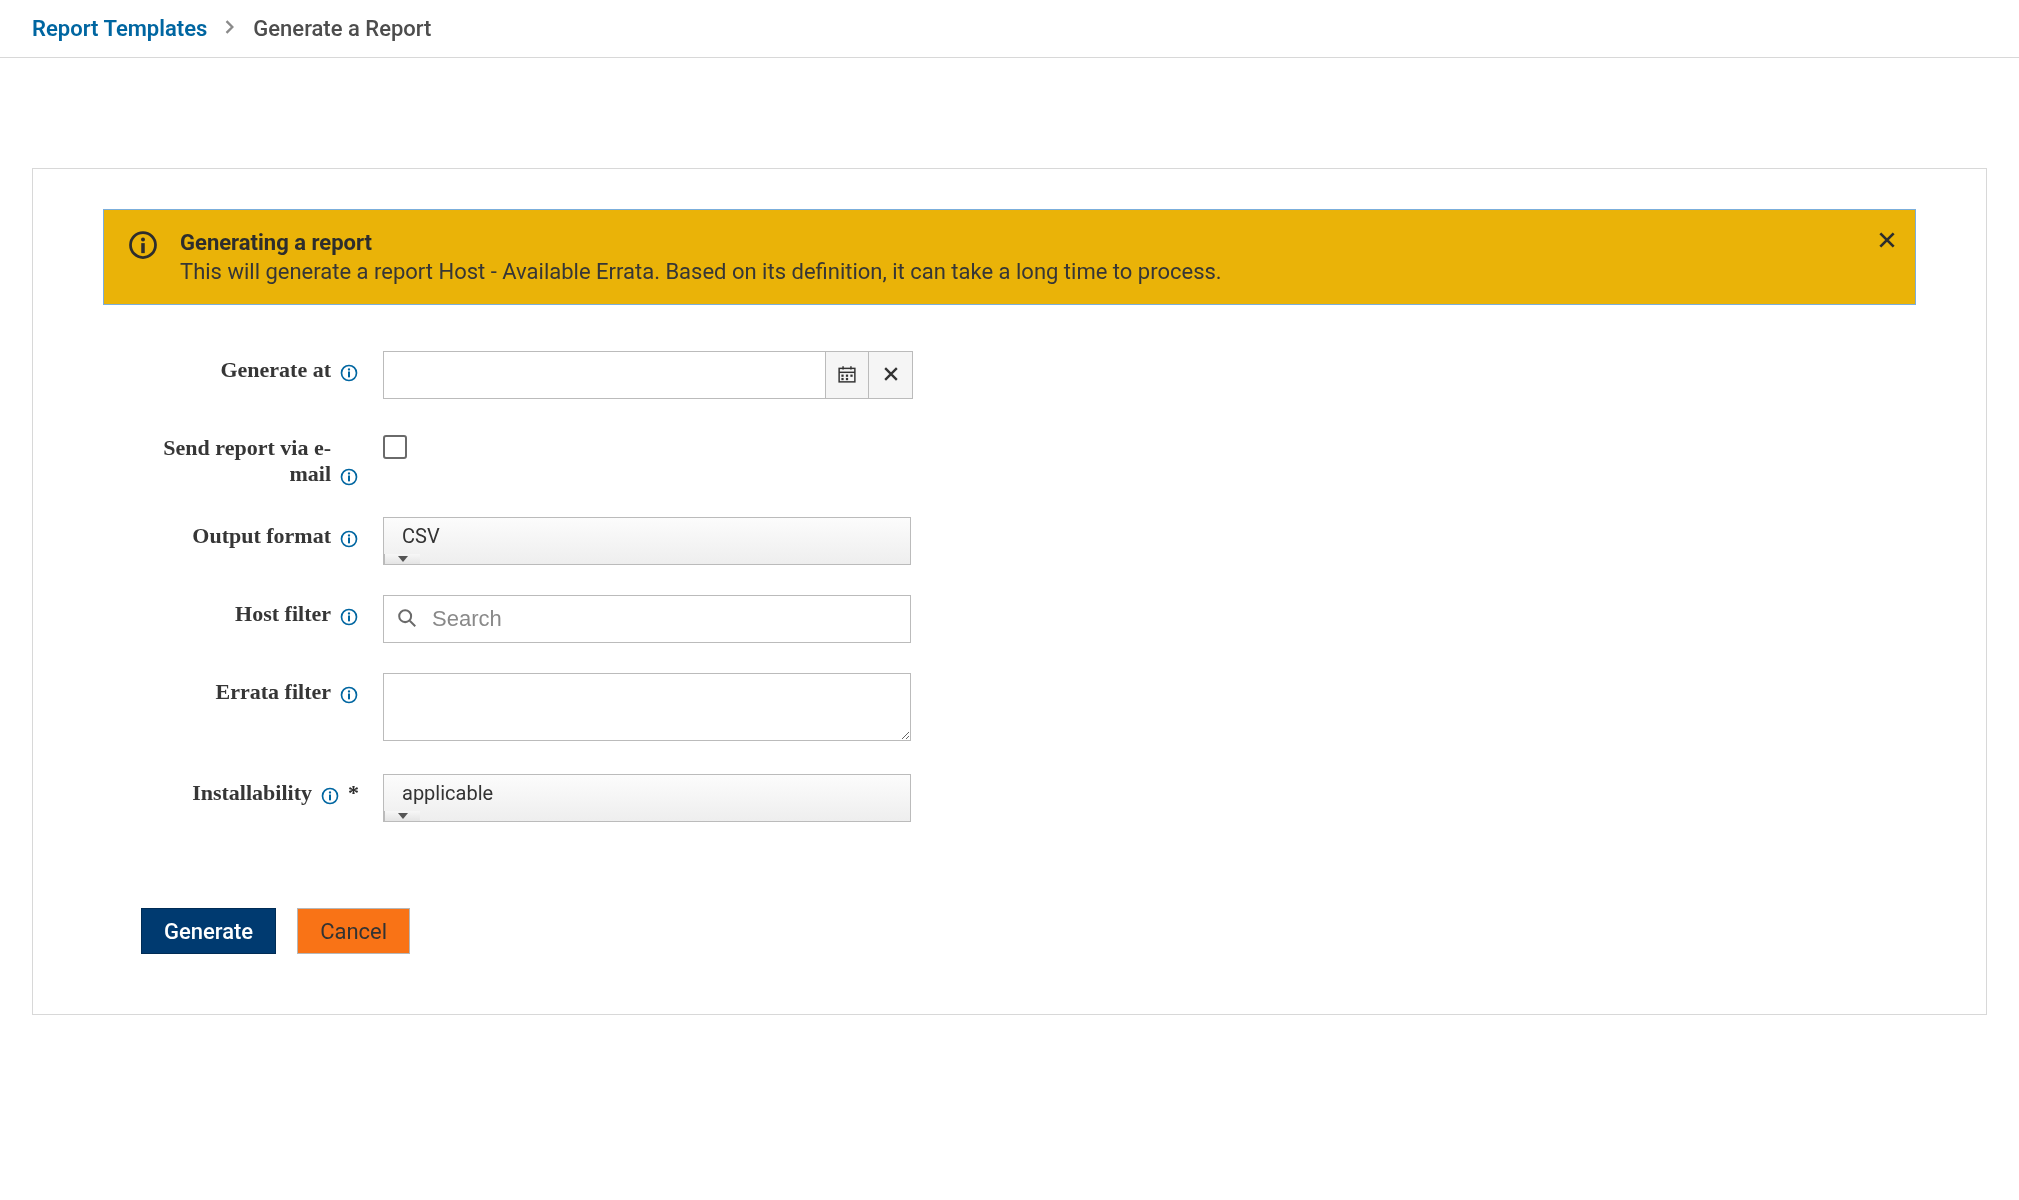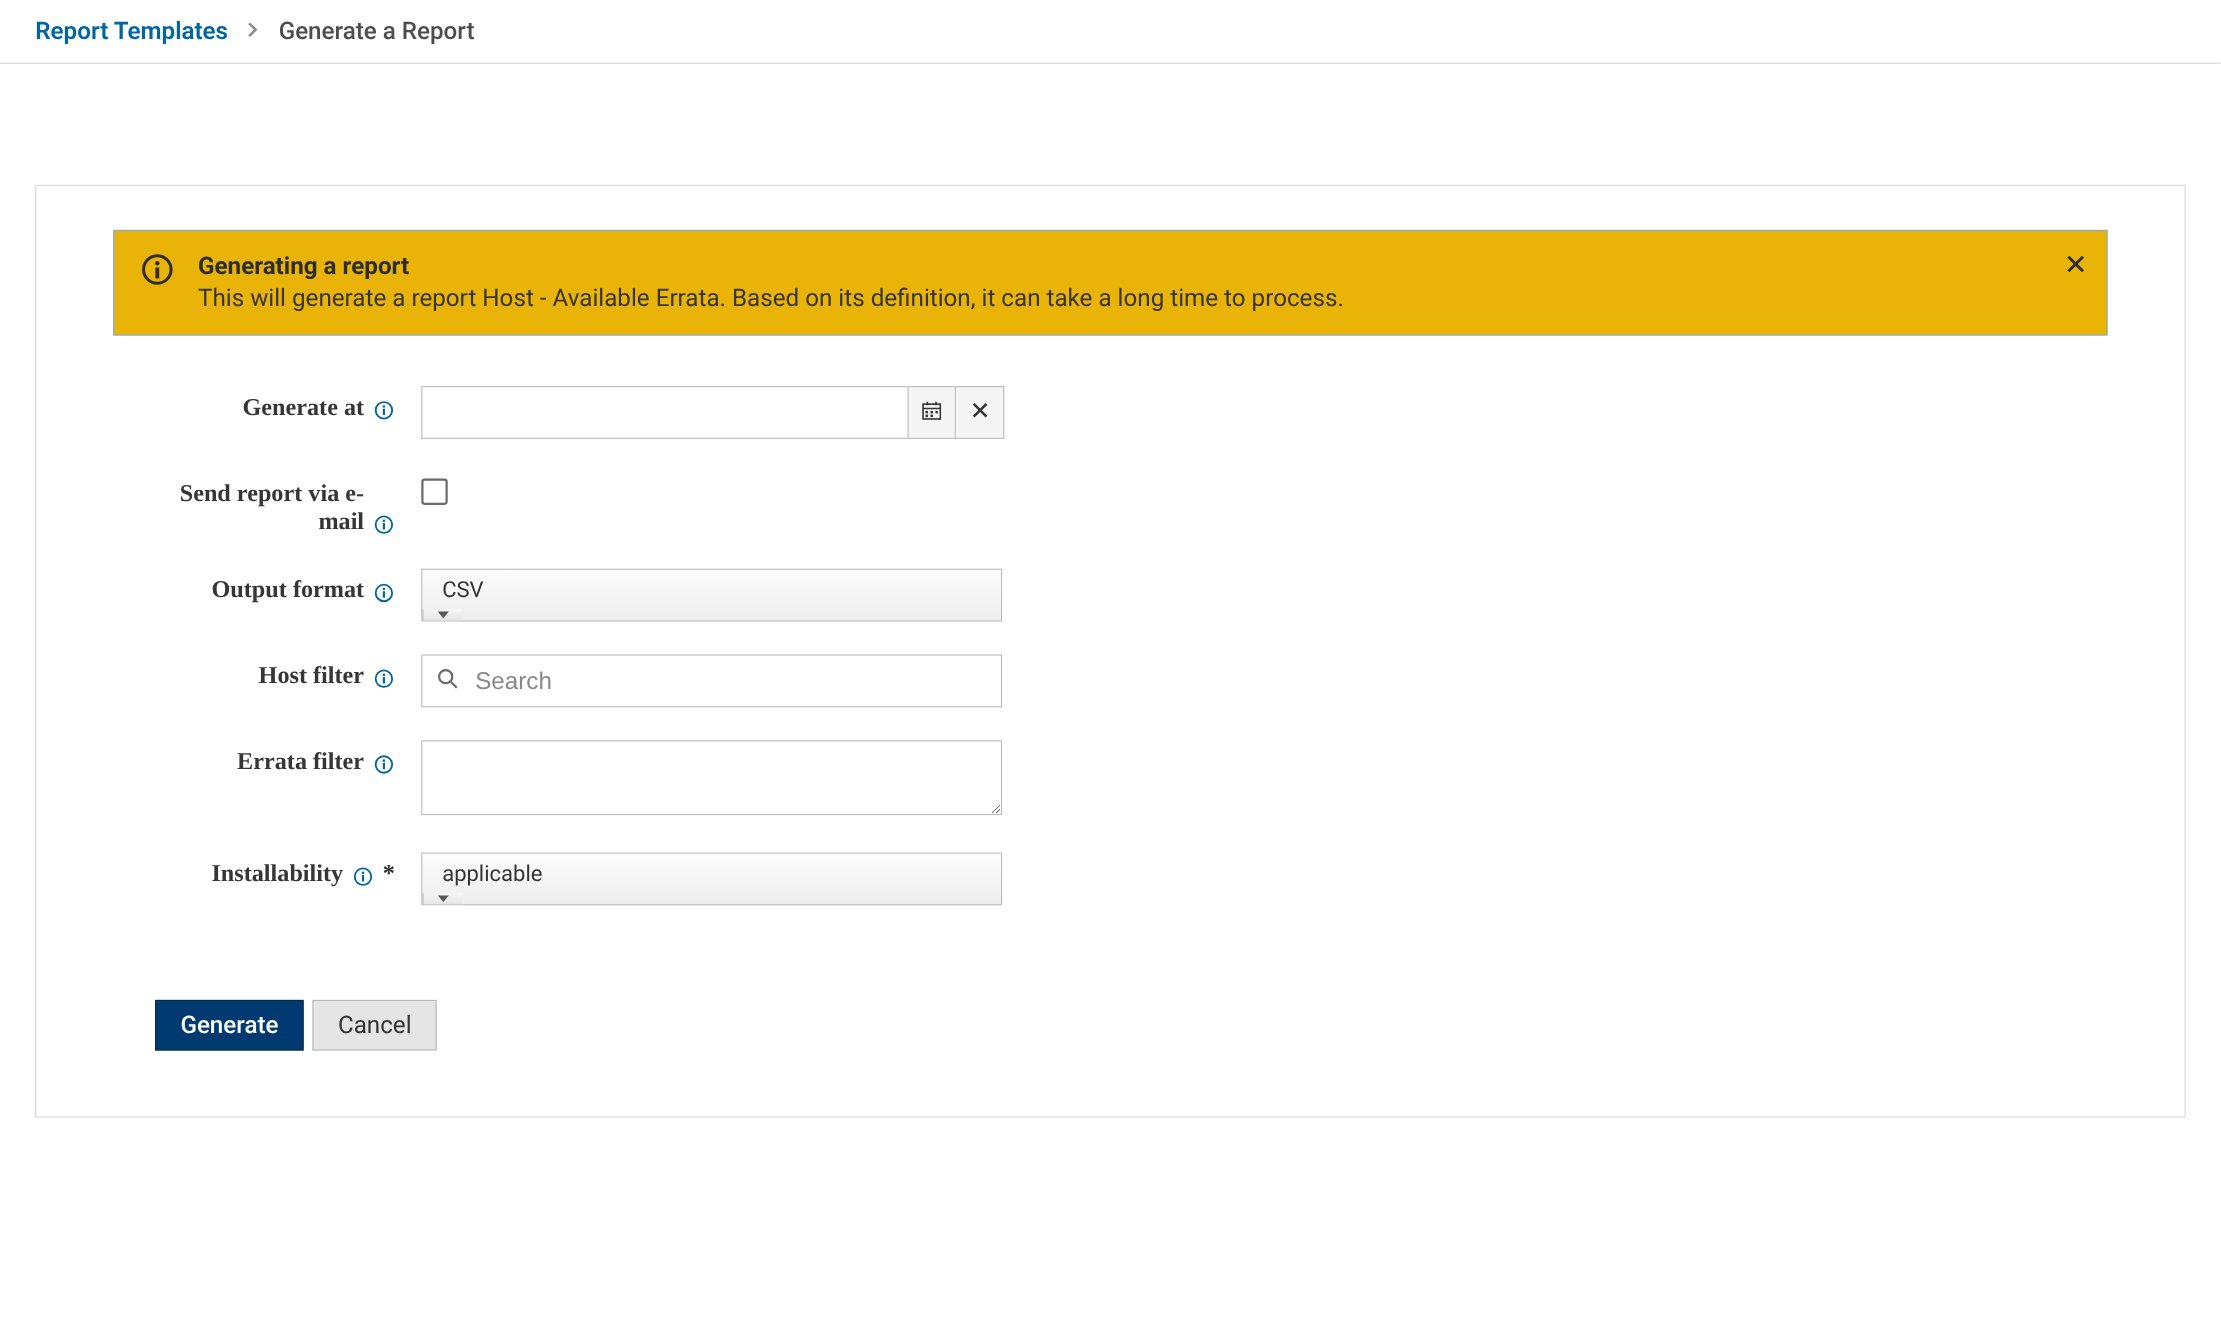--- a/index.html
+++ b/index.html
@@ -184,38 +184,38 @@
 }
 .help-icon svg { width: 20px; height: 20px; }
 .required-mark {
   font-weight: 700;
   color: #2d2d2d;
 }
 .actions {
   margin-top: 86px;
   margin-left: 38px;
   display: flex;
-  gap: 8px;
+  gap: 21px;
 }
 .btn {
   height: 46px;
   padding: 0 22px;
   font-size: 22px;
   border: 1px solid;
   cursor: pointer;
   font-family: inherit;
 }
 .btn-primary {
   background: #003a70;
   border-color: #002c55;
   color: #fff;
   font-weight: 500;
 }
 .btn-default {
-  background: #e5e5e5;
+  background: #f97316;
   border-color: #b7b7b7;
   color: #333;
 }
 </style>
 </head>
 <body>
 
 <nav class="breadcrumb">
   <a href="#">Report Templates</a>
   <span class="sep">

